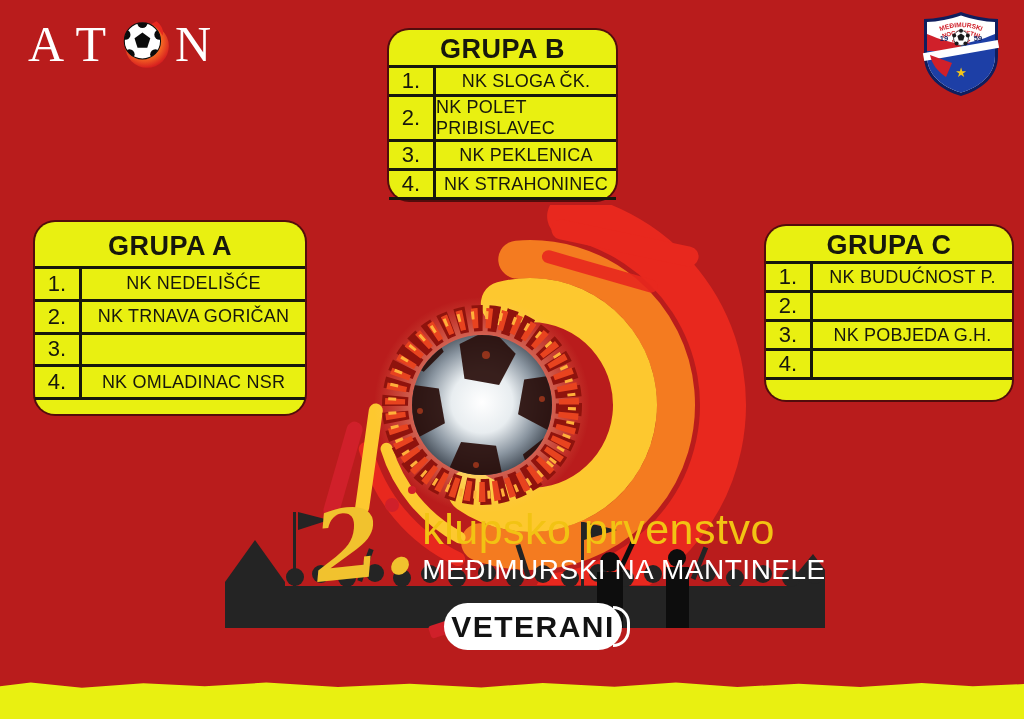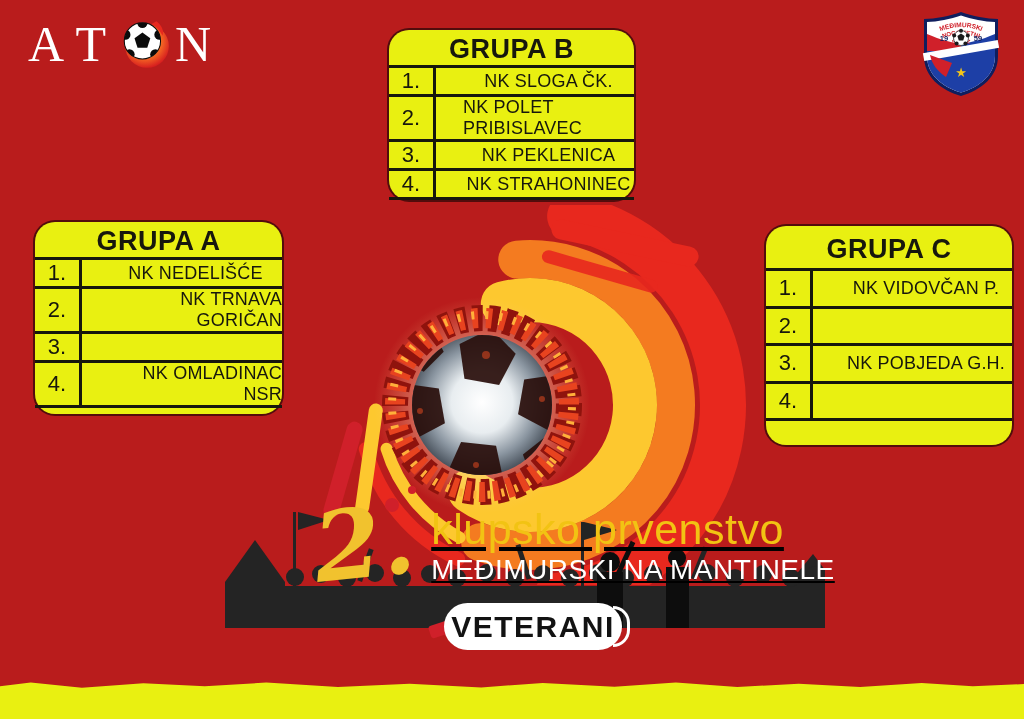--- a/index.html
+++ b/index.html
@@ -21,34 +21,34 @@
   .group-title{
     height:var(--th);display:flex;align-items:center;justify-content:center;
     font-size:27px;font-weight:bold;letter-spacing:.5px;padding-top:4px;box-sizing:border-box;
   }
   .group-rows{flex:1;display:flex;flex-direction:column;margin-bottom:var(--pb);border-top:3px solid #17170d;}
   .group-row{flex:1;display:flex;align-items:stretch;border-bottom:3px solid #17170d;}
   .row-num{
     width:44px;flex:0 0 44px;border-right:3px solid #17170d;
     display:flex;align-items:center;justify-content:center;font-size:22px;
   }
-  .row-team{flex:1;display:flex;align-items:center;justify-content:center;font-size:18px;letter-spacing:.2px;padding-left:27px;}
-  .box-a{left:35px;top:222px;width:247px;height:192px;text-align:right;--th:44px;--pb:14px;}
-  .box-b{left:389px;top:30px;width:245px;height:170px;align-items:center;--th:38px;--pb:4px;}
-  .box-c{left:766px;top:226px;width:246px;height:219px;--th:42px;--pb:24px;}
+  .row-team{flex:1;display:flex;align-items:center;justify-content:center;font-size:18px;letter-spacing:.2px;}
+  .box-a{left:35px;top:222px;width:270px;height:192px;text-align:right;--th:44px;--pb:14px;}
+  .box-b{left:389px;top:30px;width:227px;height:170px;align-items:center;--th:38px;--pb:4px;}
+  .box-c{left:766px;top:226px;width:246px;height:174px;--th:42px;--pb:24px;}
   
   .fire-art{position:absolute;left:240px;top:205px;width:540px;height:380px;}
   .crowd{position:absolute;left:225px;top:470px;width:600px;height:158px;}
   
   .title-block{position:absolute;left:314px;top:498px;display:flex;align-items:flex-start;}
   .title-num{
     font-family:"DejaVu Serif",serif;font-style:italic;font-weight:bold;
     font-size:96px;line-height:.95;color:#f1c22e;transform:rotate(-6deg);
   }
-  .title-lines{margin-left:17px;margin-top:8px;text-decoration:underline;}
+  .title-lines{margin-left:8px;margin-top:8px;}
   .title-line1{font-size:43px;line-height:46px;color:#f2c313;letter-spacing:.5px;}
   .title-line2{font-size:28px;line-height:36px;color:#fff;letter-spacing:.5px;}
   
   .pill-accent{position:absolute;left:429px;top:621px;width:34px;height:13px;background:#d0202a;
     transform:rotate(-18deg);border-radius:3px;}
   .veterani{
     position:absolute;left:444px;top:603px;width:178px;height:47px;background:#fff;border-radius:26px;
     display:flex;align-items:center;justify-content:center;color:#121212;
     font-size:30px;font-weight:bold;letter-spacing:1.5px;
   }
@@ -278,21 +278,21 @@
         <span class="row-team">NK STRAHONINEC</span>
       </div>
     </div>
   </div>
 
   <div class="group-box box-c">
     <div class="group-title">GRUPA C</div>
     <div class="group-rows">
       <div class="group-row">
         <span class="row-num">1.</span>
-        <span class="row-team">NK VIDOVČAN P.</span>
+        <span class="row-team">NK BUDUĆNOST P.</span>
       </div>
       <div class="group-row">
         <span class="row-num">2.</span>
       </div>
       <div class="group-row">
         <span class="row-num">3.</span>
         <span class="row-team">NK POBJEDA G.H.</span>
       </div>
       <div class="group-row">
         <span class="row-num">4.</span>

